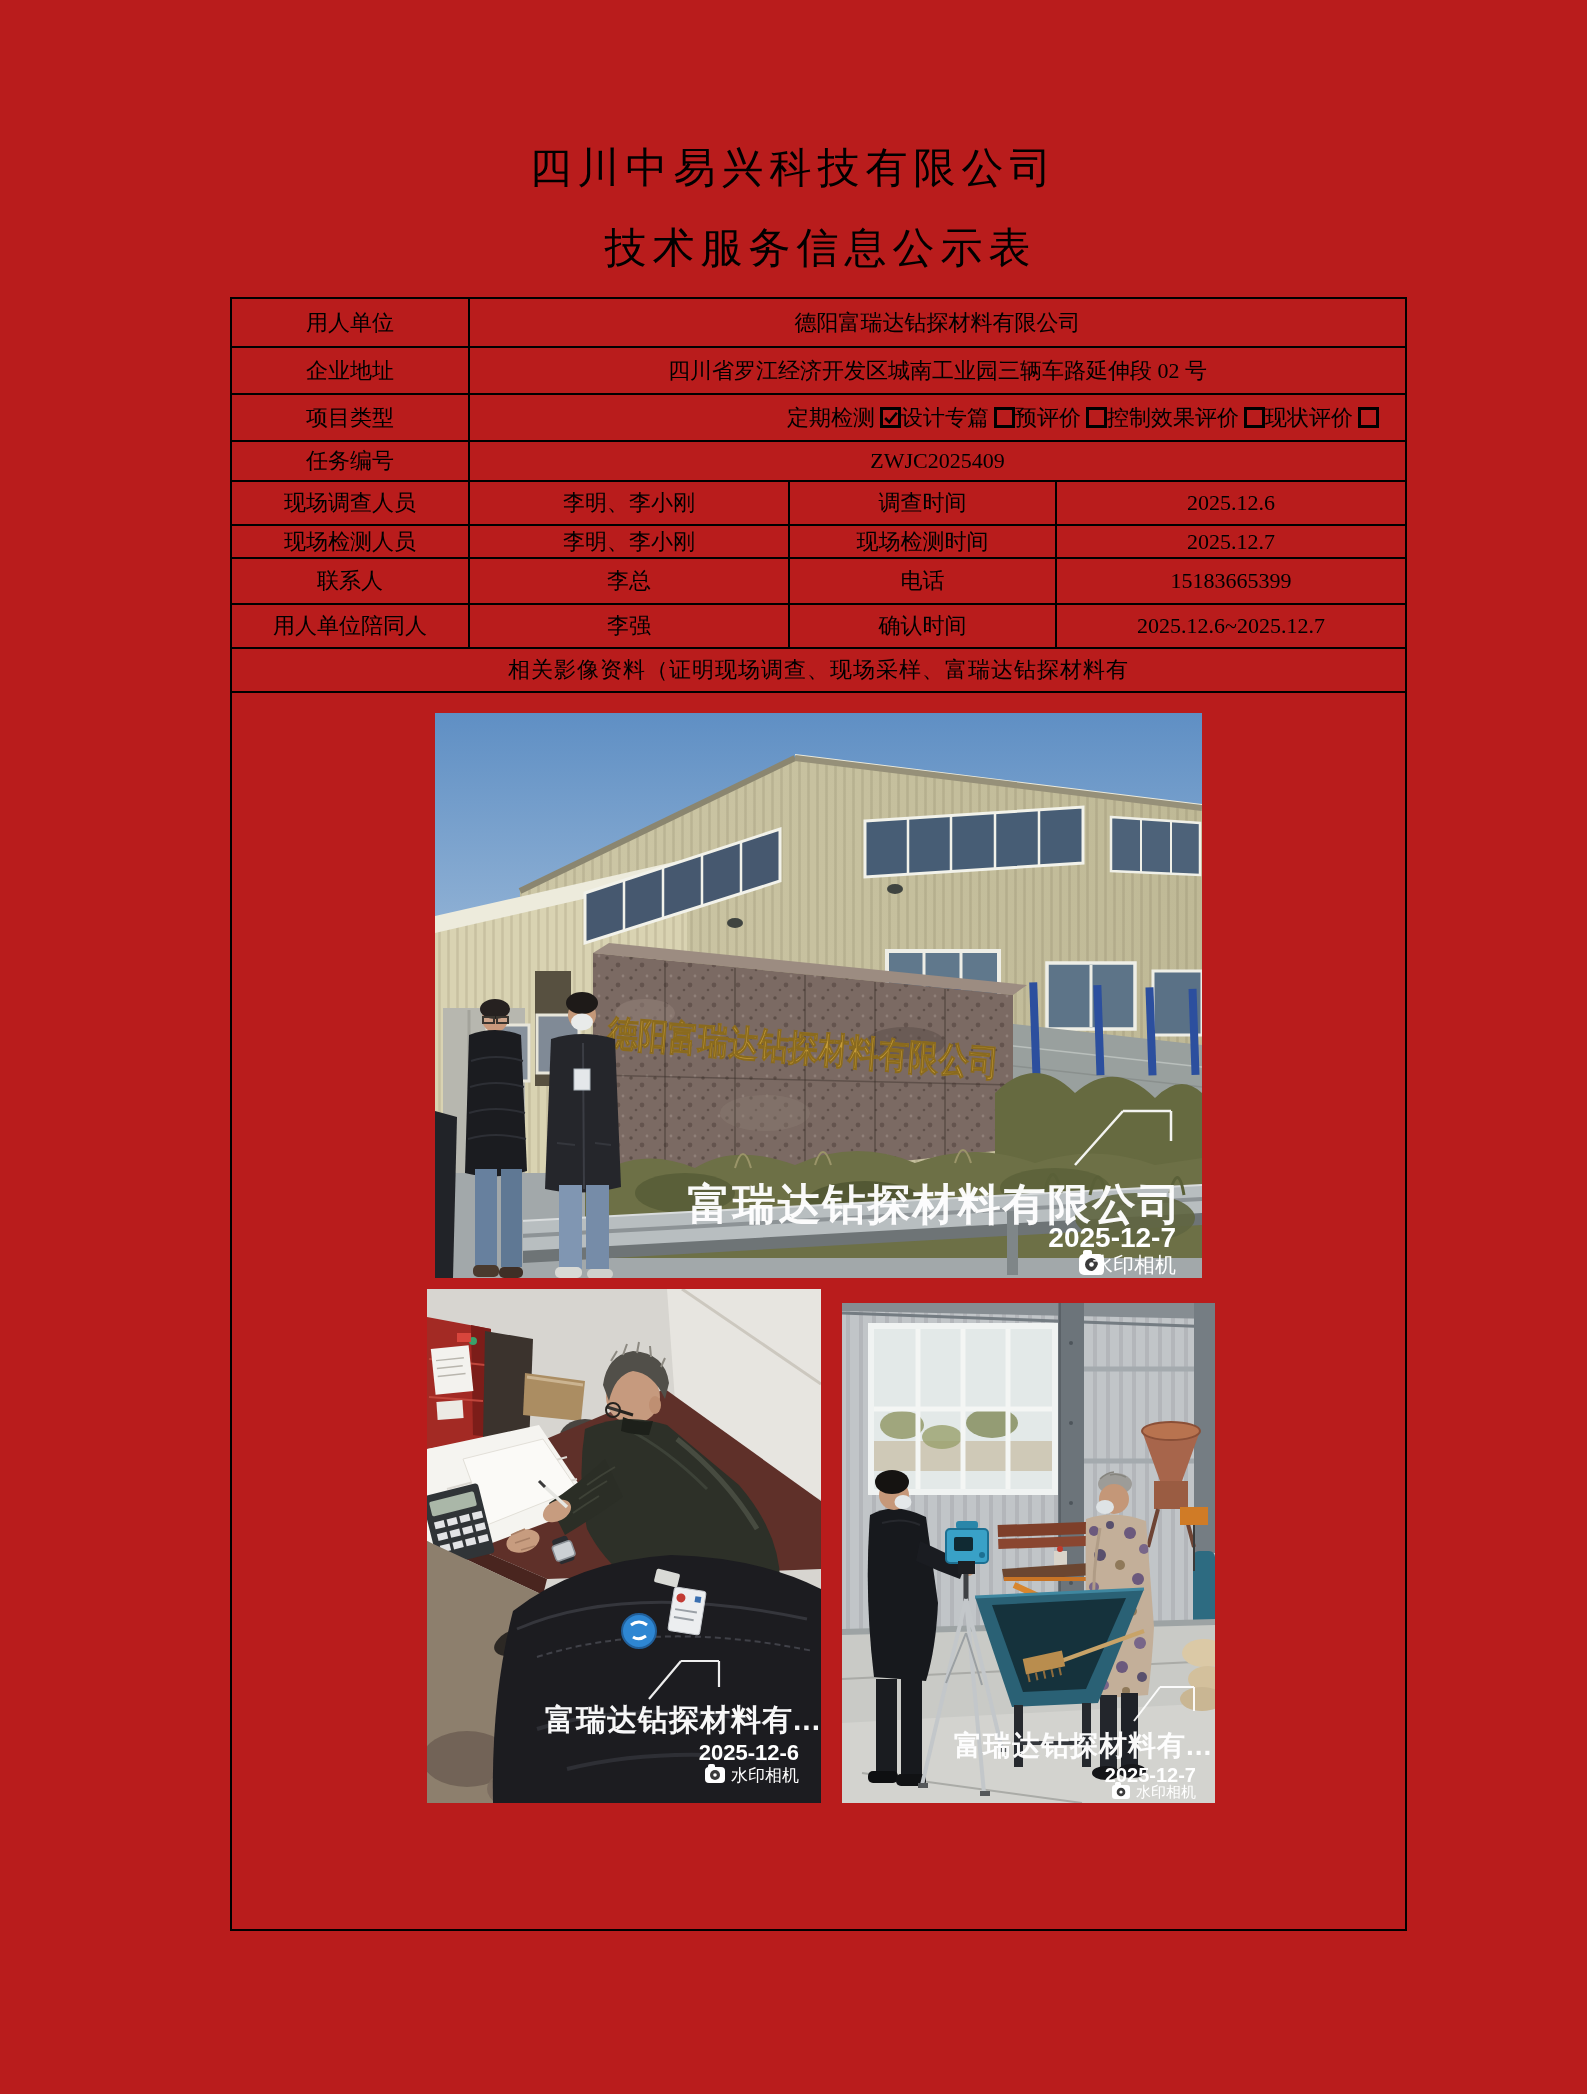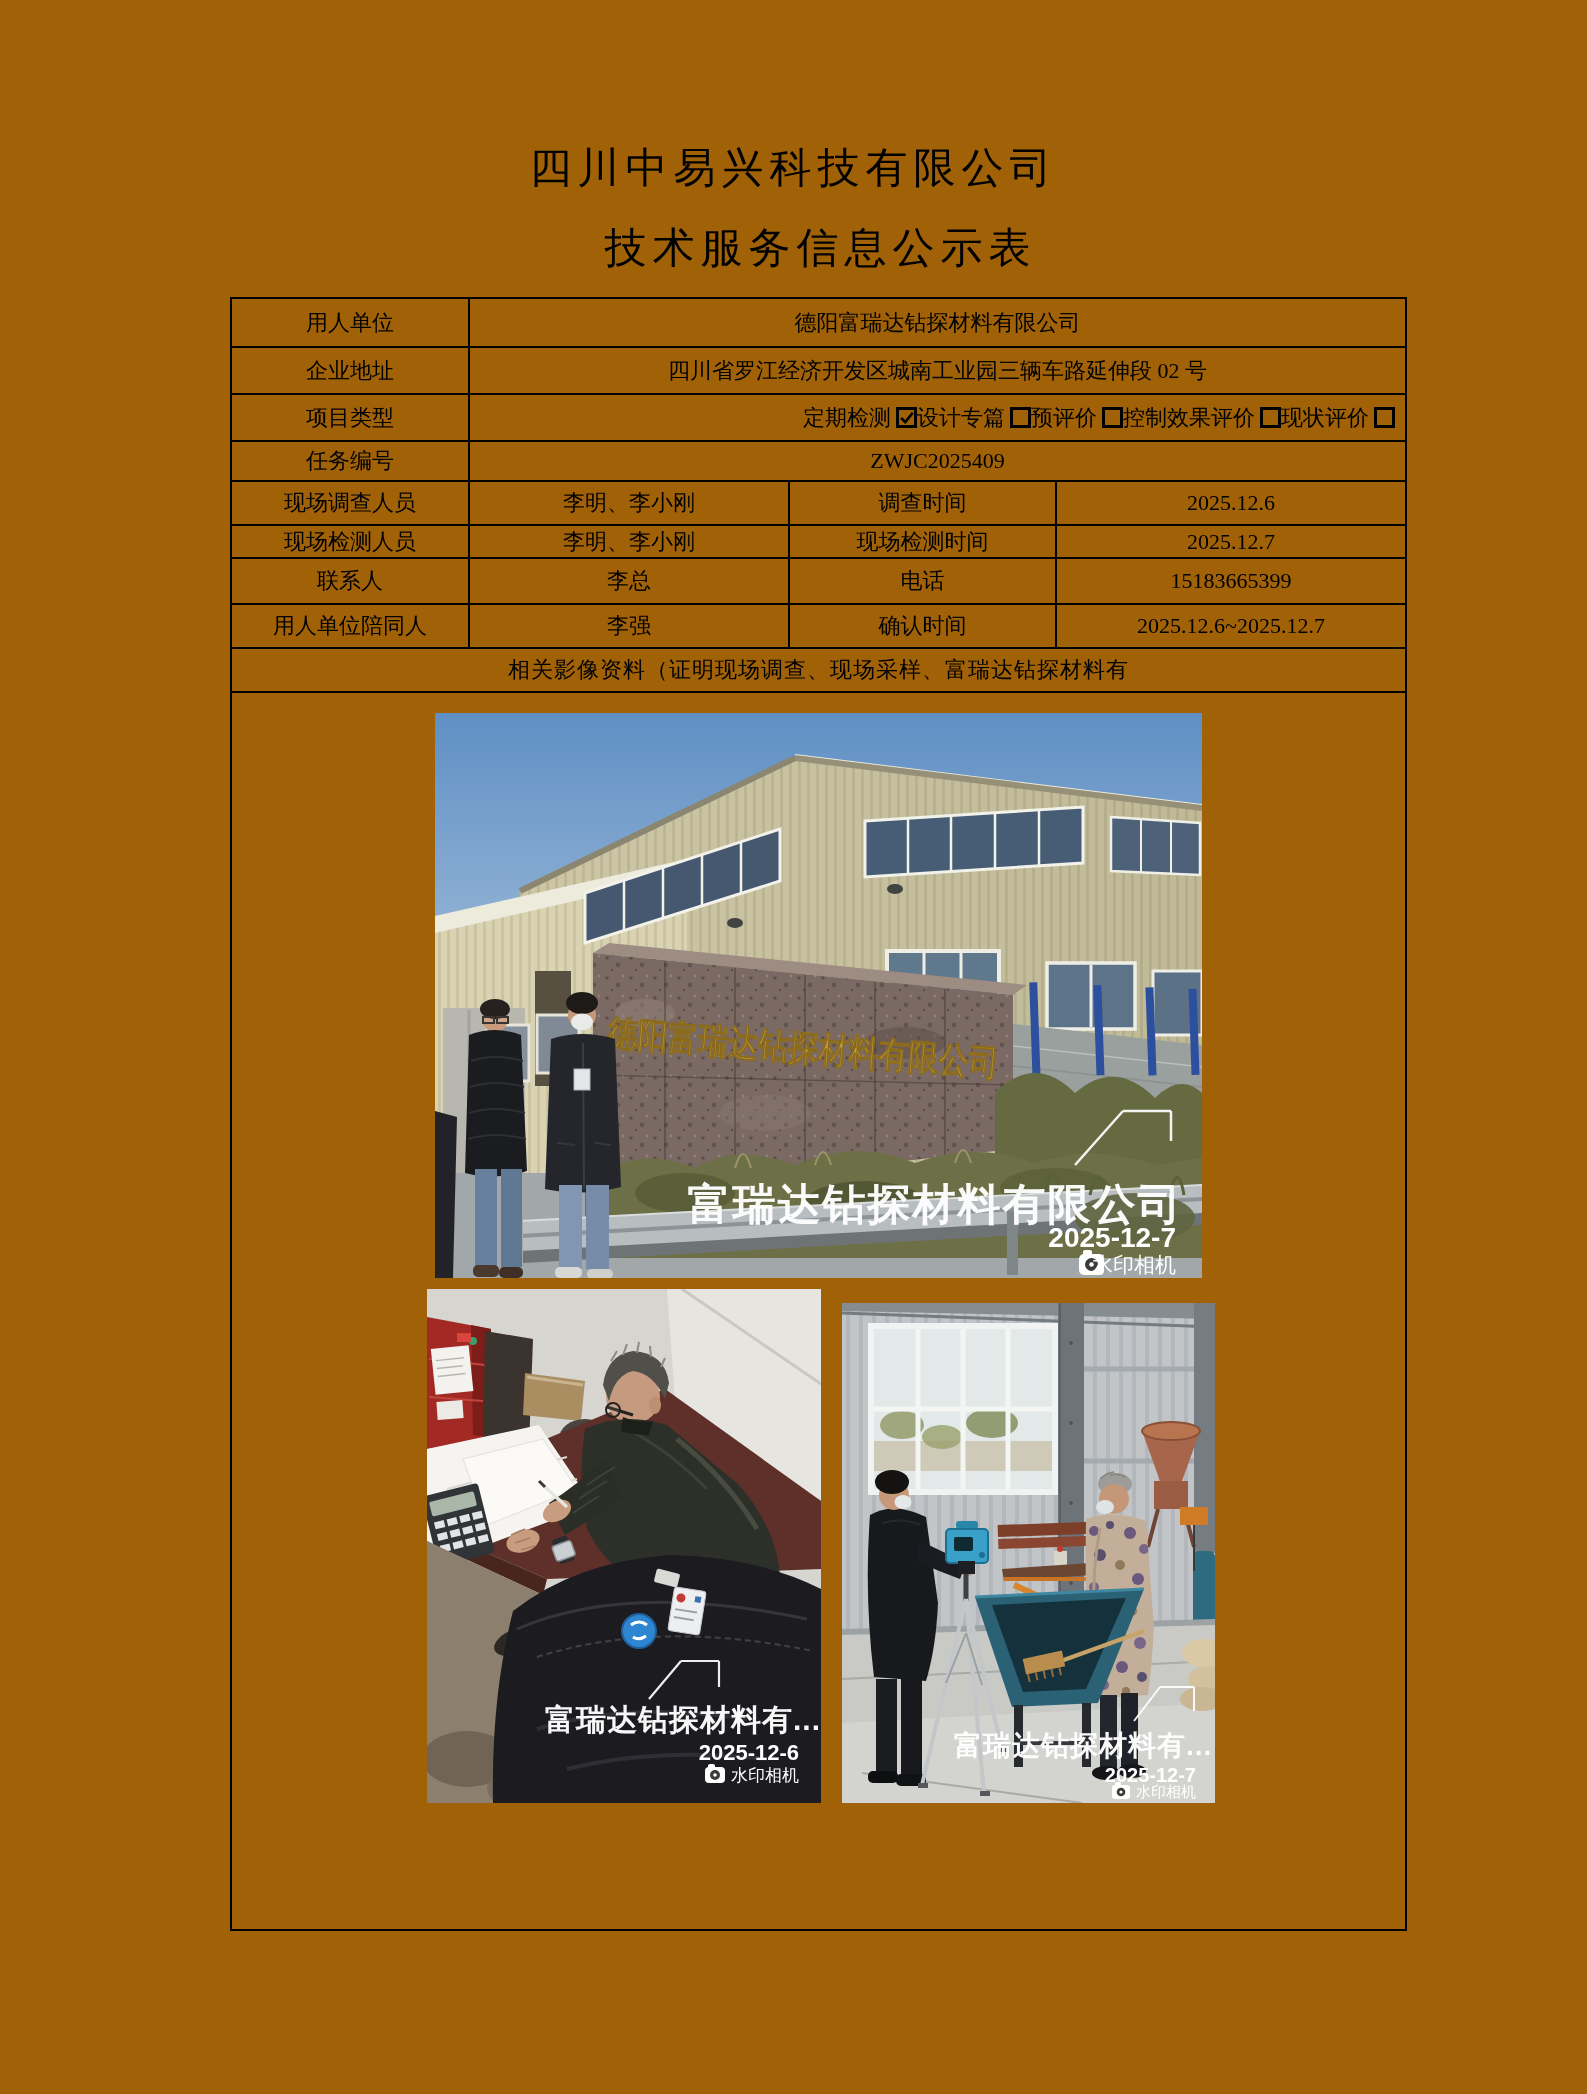--- a/index.html
+++ b/index.html
@@ -1,34 +1,34 @@
 <!DOCTYPE html>
 <html><head>
 <meta charset="utf-8">
 <style>
   html,body { margin:0; padding:0; background:#ffffff; }
   .page {
-    position:relative; width:1587px; height:2094px; background:#a16207;
+    position:relative; width:1587px; height:2094px; background:#b91c1c;
     font-family:"Liberation Serif","DejaVu Serif",serif; color:#000; overflow:hidden;
   }
   .doc-title {
     position:absolute; top:140px; left:0; width:100%; margin:0;
     text-align:center; font-size:42px; font-weight:400; letter-spacing:6px;
   }
   .doc-subtitle {
     position:absolute; top:220px; left:0; width:100%; margin:0;
     text-align:center; font-size:42px; font-weight:400; letter-spacing:6px;padding-left:27px;
   }
   table.info-table {
     position:absolute; left:230px; top:297px; width:1175px;
     border-collapse:collapse; table-layout:fixed;
   }
   .info-table td {
     border:2px solid #000; font-size:22px; text-align:center;
-    vertical-align:middle; padding:0 0; overflow:hidden;
+    vertical-align:middle; padding:0 16px; overflow:hidden;
   }
   tr.r1{height:49px} tr.r2{height:47px} tr.r3{height:47px} tr.r4{height:40px}
   tr.r5{height:44px} tr.r6{height:33px} tr.r7{height:46px} tr.r8{height:44px}
   tr.rcap{height:44px}
   td.photo-cell { padding:0; height:1236px; vertical-align:top; }
   .photo-area { position:relative; width:100%; height:1236px; }
   .photo { position:absolute; line-height:0; }
   .opts { display:flex; justify-content:flex-end; align-items:center; padding:0 10px; }
   .opt { display:inline-flex; align-items:center; gap:3px; white-space:nowrap; }
   .cb {

